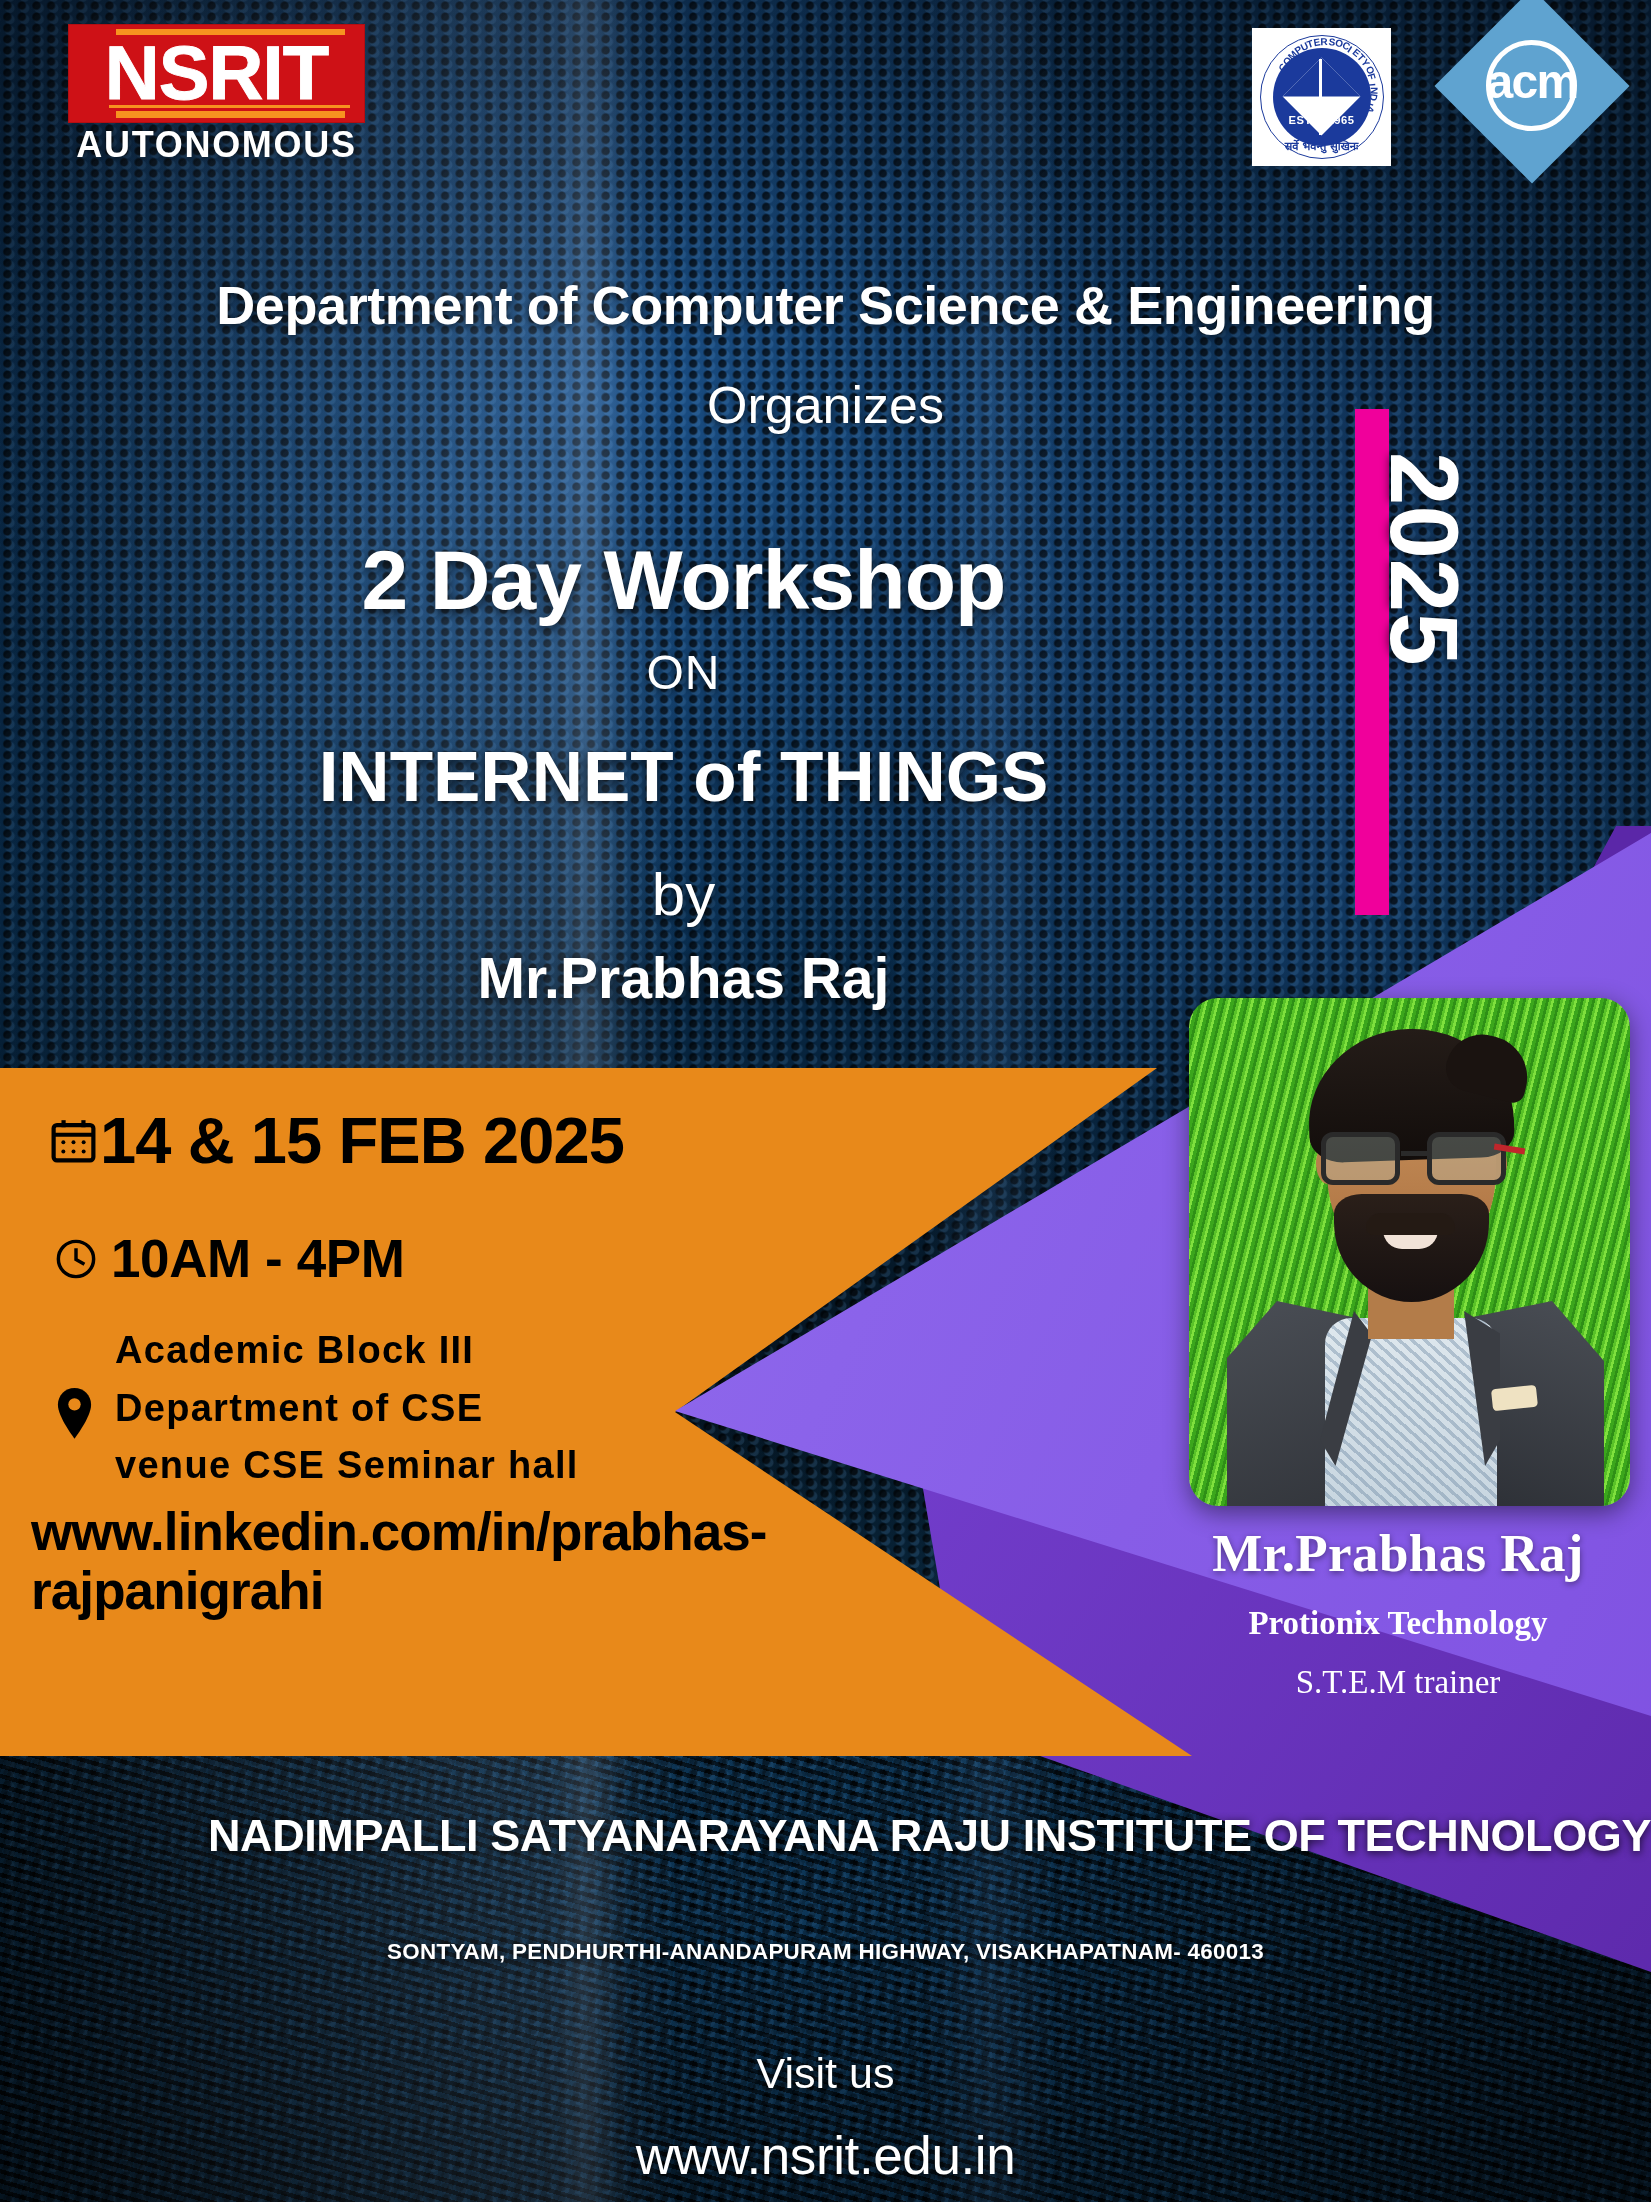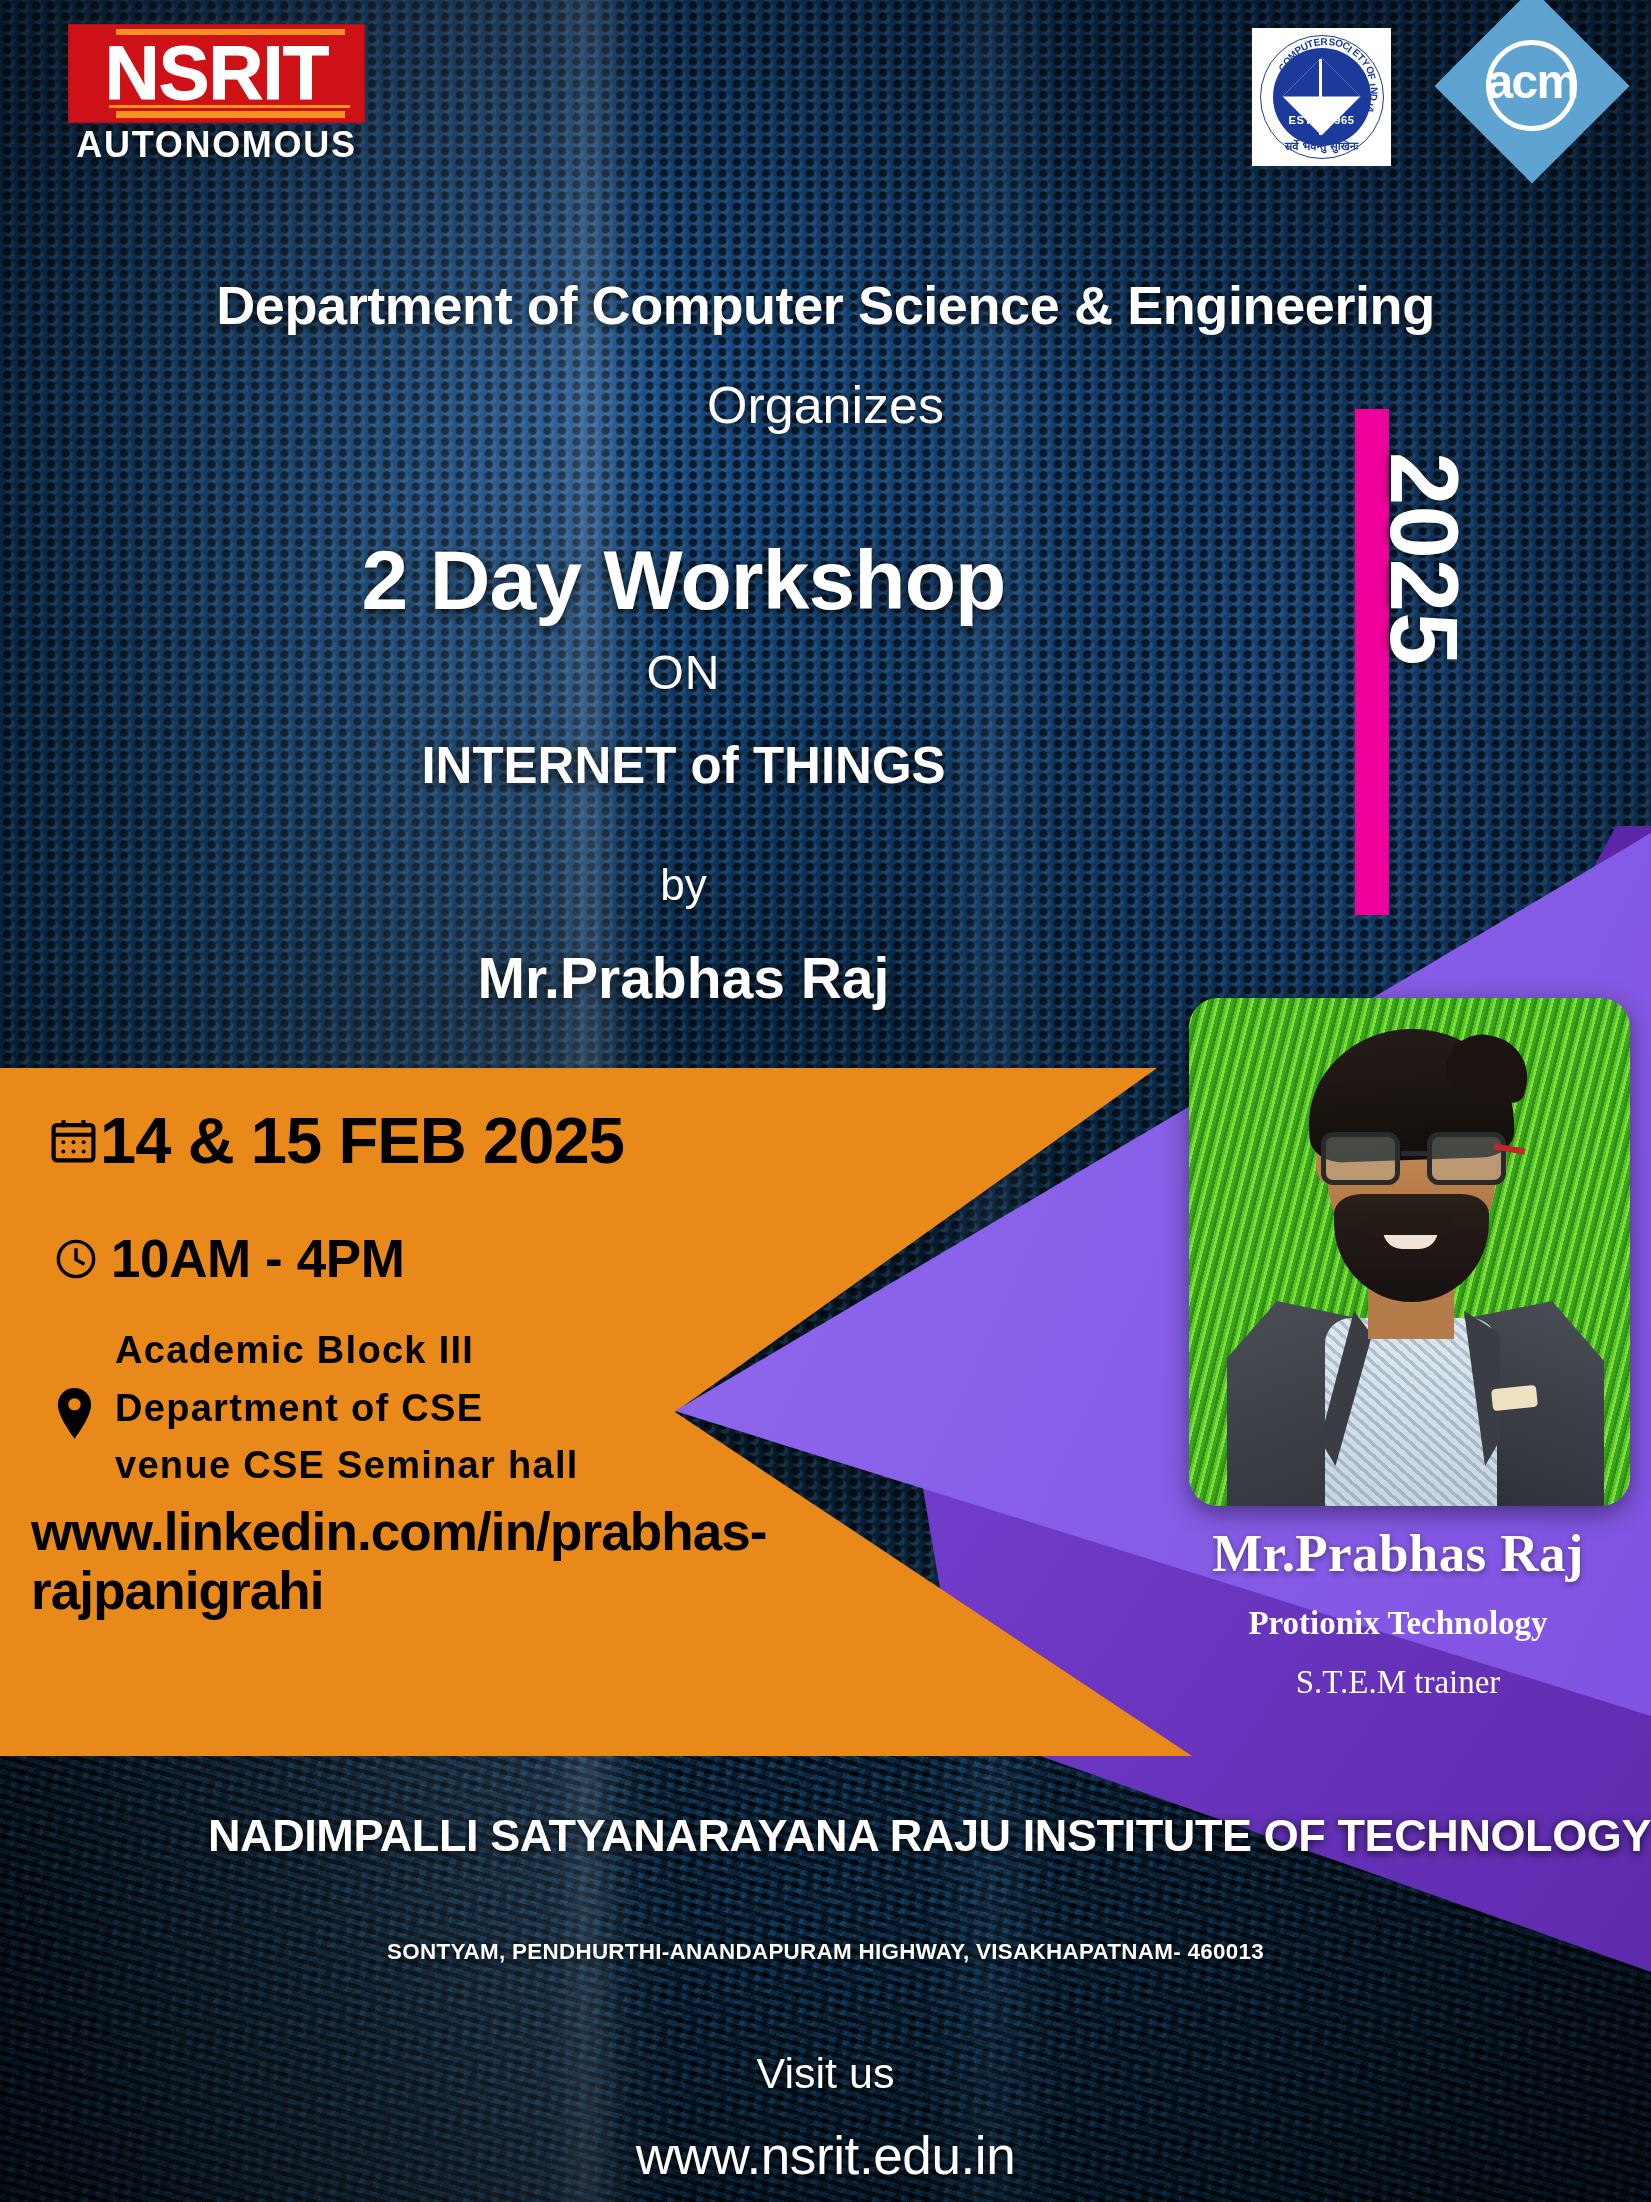--- a/index.html
+++ b/index.html
@@ -140,26 +140,26 @@
     text-shadow:0 2.6px 12px rgba(0,0,0,.75);
     margin-top:24px;
   }
   .won{
     position:absolute; left:0; right:284px; top:645px; text-align:center;
     color:#fff; font-weight:300; font-size:48px; letter-spacing:0.9px;
     text-shadow:0 1.7px 8.6px rgba(0,0,0,.75);
   }
   .wsubject{
     position:absolute; left:0; right:284px; top:736px; text-align:center;
-    color:#fff; font-weight:600; font-size:51px; letter-spacing:0px;
+    color:#fff; font-weight:600; font-size:71px; letter-spacing:0px;
     text-shadow:0 2.6px 10.3px rgba(0,0,0,.75);
   }
   .wby{
     position:absolute; left:0; right:284px; top:860px; text-align:center;
-    color:#fff; font-weight:300; font-size:44px;
+    color:#fff; font-weight:300; font-size:60px;
     text-shadow:0 1.7px 8.6px rgba(0,0,0,.75);
   }
   .wspeaker{
     position:absolute; left:0; right:284px; top:945px; text-align:center;
     color:#fff; font-weight:bold; font-size:57px;
     text-shadow:0 1.7px 10.3px rgba(0,0,0,.75);
   }
 
   
   .yearbar{

